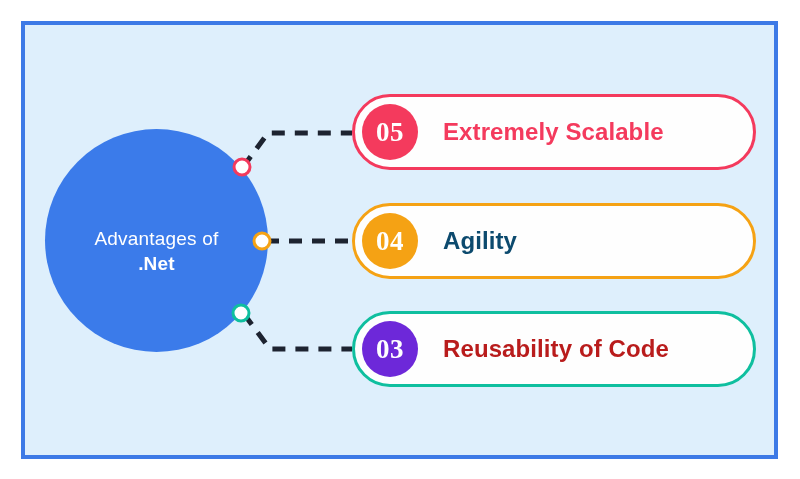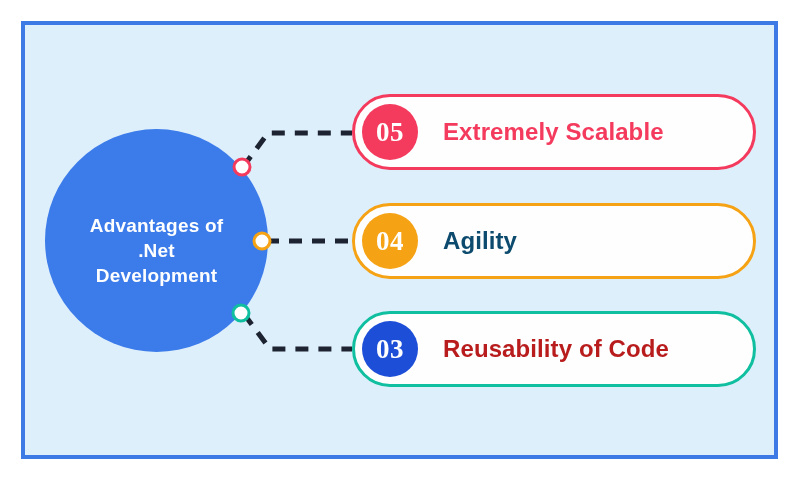--- a/index.html
+++ b/index.html
@@ -49,21 +49,21 @@
     text-align: center;
     z-index: 3;
   }
   .hub-line {
     color: #ffffff;
     font-size: 19px;
     line-height: 25px;
     letter-spacing: .2px;
     white-space: nowrap;
   }
-  .hub-line.l1 { font-weight: 700; margin-top: 20px; }
+  .hub-line.l1 { font-weight: 400; margin-top: 20px; }
   .hub-line.l2 { font-weight: 700; }
   .hub-line.l3 { font-weight: 700; }
 
   
   .connectors {
     position: absolute;
     left: 0;
     top: 0;
     width: 800px;
     height: 479px;
@@ -99,21 +99,21 @@
     align-items: center;
     justify-content: center;
     color: #ffffff;
     font-family: "Liberation Serif", serif;
     font-weight: 700;
     font-size: 27px;
     letter-spacing: .5px;
   }
   .c1 .badge { background: #f43a5d; }
   .c2 .badge { background: #f5a214; }
-  .c3 .badge { background: #1d4ed8; }
+  .c3 .badge { background: #6d28d9; }
 
   .card-label {
     margin-left: 25px;
     font-size: 24px;
     font-weight: 700;
     letter-spacing: .1px;
     white-space: nowrap;
   }
   .c1 .card-label { color: #f43a5d; }
   .c2 .card-label { color: #0c4a6e; }
@@ -122,21 +122,20 @@
 </head>
 <body>
 
 <div id="infographic">
 
   <div class="frame"></div>
 
   <div class="hub">
     <div class="hub-line l1">Advantages of</div>
     <div class="hub-line l2">.Net</div>
-    <div class="hub-line l3">Development</div>
   </div>
 
   <svg class="connectors" viewBox="0 0 800 479">
 
     <polyline points="243,167 268,133 352,133" fill="none" stroke="#1d2330" stroke-width="5" stroke-dasharray="13 10" stroke-linecap="butt"></polyline>
 
     <polyline points="266,241 352,241" fill="none" stroke="#1d2330" stroke-width="5" stroke-dasharray="13 10" stroke-linecap="butt"></polyline>
 
     <polyline points="244,314 270,349 352,349" fill="none" stroke="#1d2330" stroke-width="5" stroke-dasharray="13 10" stroke-linecap="butt"></polyline>
 

